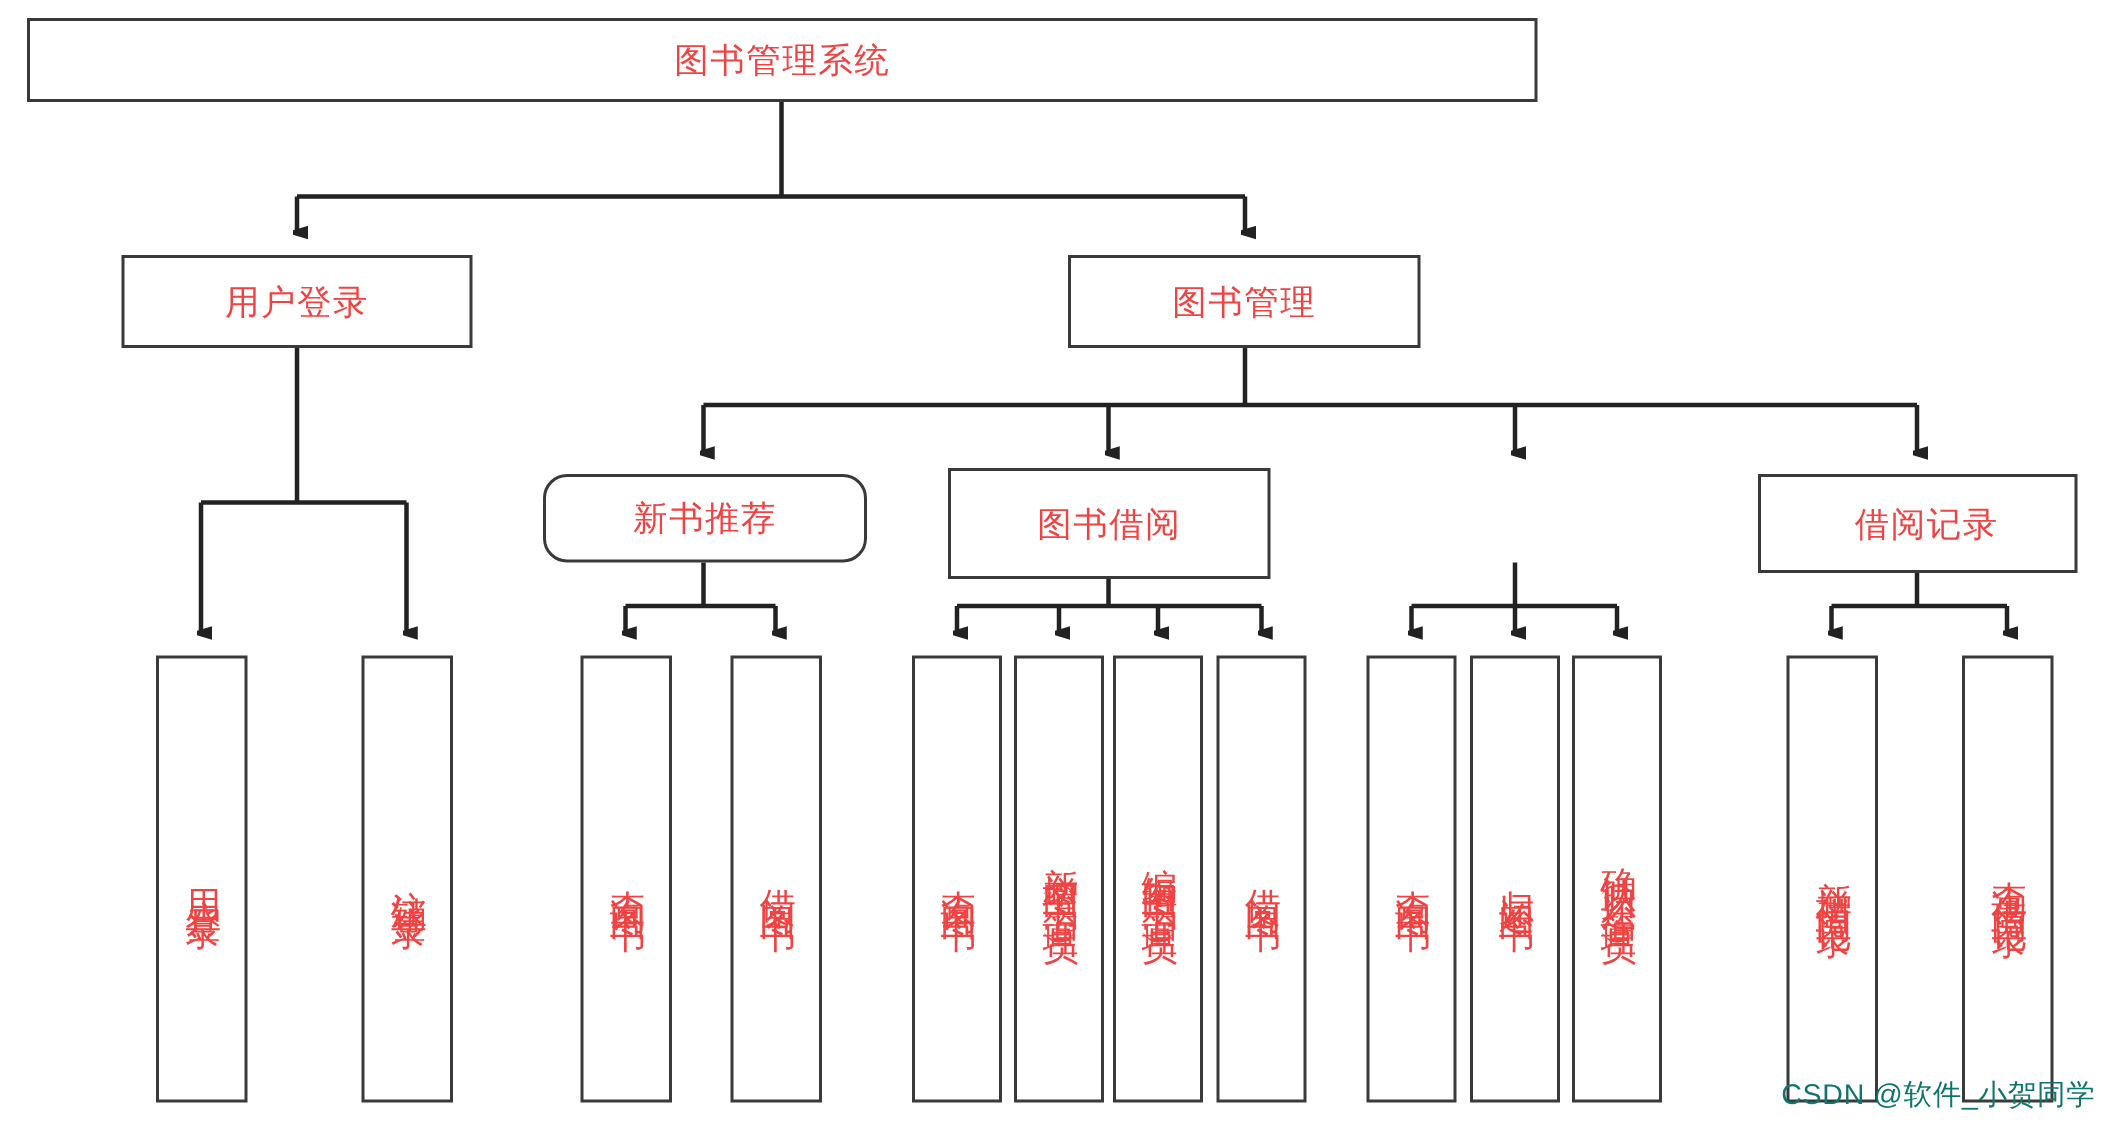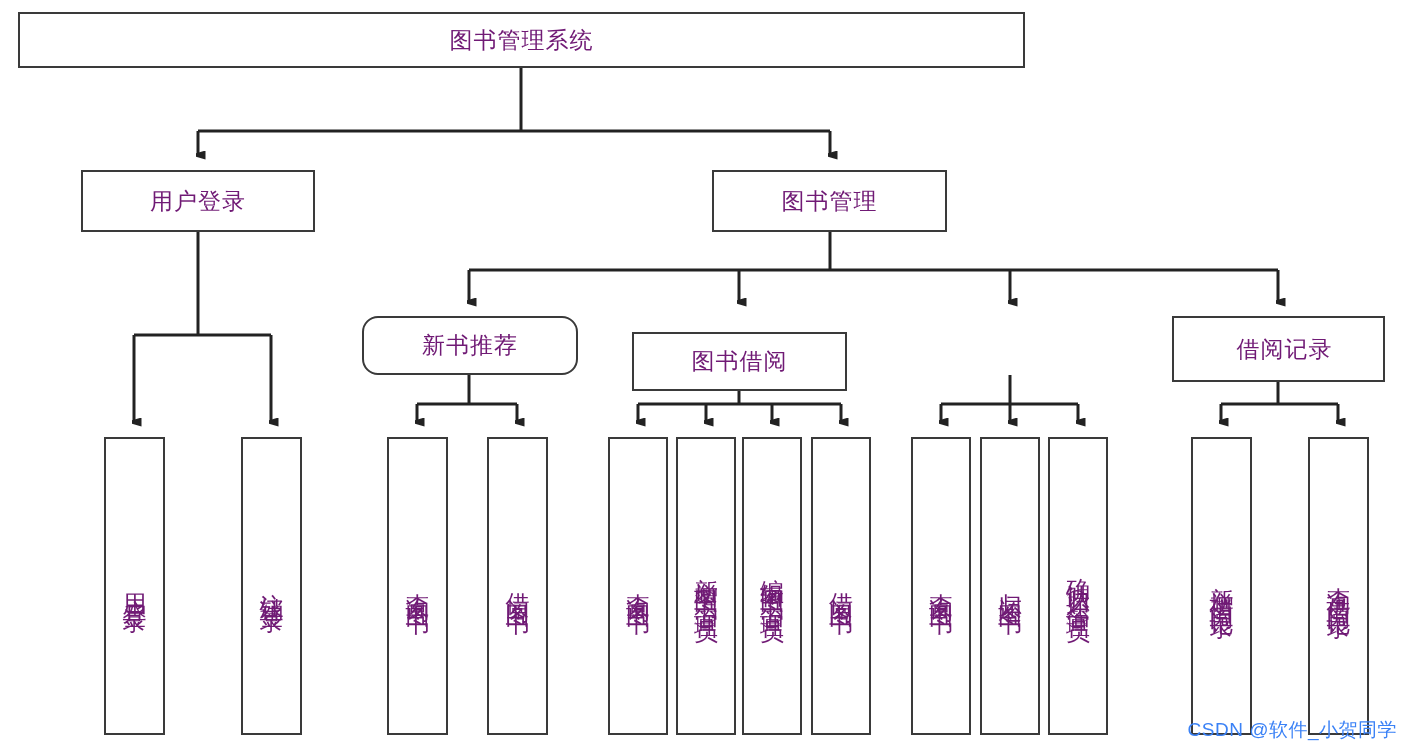--- a/index.html
+++ b/index.html
@@ -25,21 +25,21 @@
     height: 747px;
   }
   .node-box {
     position: absolute;
     box-sizing: border-box;
     border: 2.5px solid #3a3a3a;
     background: #ffffff;
     display: flex;
     align-items: center;
     justify-content: center;
-    color: #701a75;
+    color: #ef4444;
   }
   .node-box.horizontal {
     font-size: 23px;
     letter-spacing: 1px;
   }
   .node-box.vertical {
     writing-mode: vertical-rl;
     text-orientation: upright;
     align-items: center;
     justify-content: center;
@@ -51,21 +51,21 @@
   }
   .node-label {
     display: block;
     white-space: nowrap;
   }
   .watermark {
     position: absolute;
     right: 8px;
     bottom: 4px;
     font-size: 19px;
-    color: #3b82f6;
+    color: #0f766e;
     white-space: nowrap;
     letter-spacing: 0.5px;
   }
 </style>
 </head>
 <body>
 
 <div id="diagram-root">
 
   <svg class="diagram-svg" viewBox="0 0 1405 747" aria-hidden="true">
@@ -125,21 +125,21 @@
   <div class="node-box horizontal" style="left:81px; top:170px; width:234px; height:62px;">
     <span class="node-label">用户登录</span>
   </div>
   <div class="node-box horizontal" style="left:712px; top:170px; width:235px; height:62px;">
     <span class="node-label">图书管理</span>
   </div>
 
   <div class="node-box horizontal" style="left:362px; top:316px; width:216px; height:59px;border-radius:16px;">
     <span class="node-label">新书推荐</span>
   </div>
-  <div class="node-box horizontal" style="left:632px; top:332px; width:215px; height:59px;">
+  <div class="node-box horizontal" style="left:632px; top:312px; width:215px; height:74px;">
     <span class="node-label">图书借阅</span>
   </div>
   <div class="node-box horizontal" style="left:1172px; top:316px; width:213px; height:66px;padding-left:12px;">
     <span class="node-label">借阅记录</span>
   </div>
 
   <div class="node-box vertical" style="left:104px; top:437px; width:61px; height:298px;">
     <span class="node-label">用户登录</span>
   </div>
   <div class="node-box vertical" style="left:241px; top:437px; width:61px; height:298px;">

